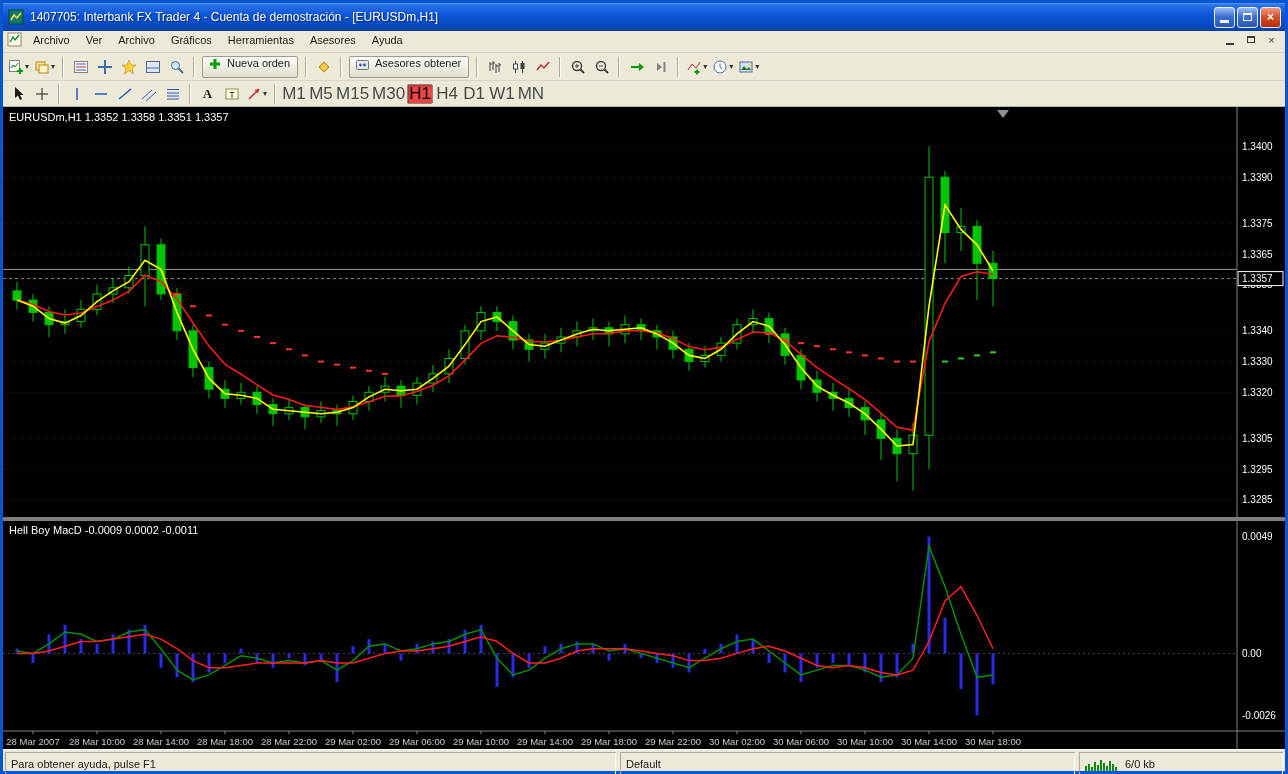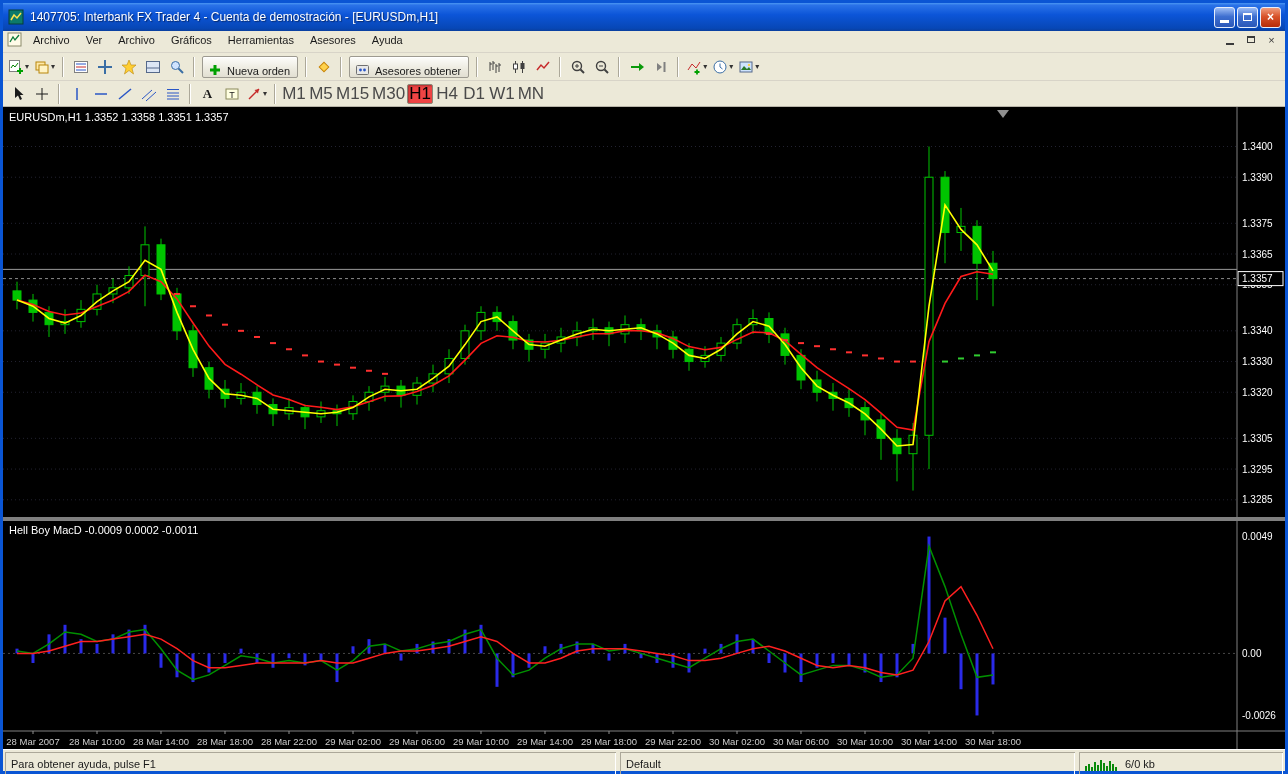--- a/index.html
+++ b/index.html
@@ -28,21 +28,21 @@
     border:1px solid #ece9d8;color:#3a3a3a;font-size:11px}
   .child-ctl .bar{width:8px;height:2px;background:#3a3a3a;margin-top:8px}
   .child-ctl .box{width:8px;height:7px;border:1px solid #3a3a3a;border-top-width:2px}
 
   
   .toolbar{display:flex;align-items:center;background:#ece9d8;padding:0 3px;gap:1px}
   .tb1{height:28px;flex:0 0 28px;border-bottom:1px solid #d8d4c8}
   .tb2{height:26px;flex:0 0 26px;border-bottom:1px solid #b8b4a8}
   .tbtn{height:22px;min-width:23px;padding:0 1px;display:inline-flex;align-items:center;justify-content:center;border:1px solid transparent;border-radius:2px}
   .tbtn .caret{font-size:8px;color:#333;margin-left:1px}
-  .tbtn-text{height:22px;padding:0 7px 0 5px;display:inline-flex;align-items:flex-end;gap:5px;margin:0 2px;
+  .tbtn-text{height:22px;padding:0 7px 0 5px;display:inline-flex;align-items:flex-start;gap:5px;margin:0 2px;
     border:1px solid #9d9a90;border-radius:2px;background:linear-gradient(180deg,#fdfdfb,#eceadf 60%,#e2dfd2);box-shadow:inset 0 1px 0 #fff}
   .tb-sep{width:2px;height:20px;margin:0 4px;border-left:1px solid #aca899;border-right:1px solid #fff}
   .tf{min-width:26px;height:20px;display:inline-flex;align-items:center;justify-content:center;color:#4a4a4a;font-size:17px;border:1px solid transparent;border-radius:2px}
   .tf.active{background:#ef4444;border:1px solid #8a8878;box-shadow:inset 1px 1px 2px rgba(0,0,0,.3);color:#000}
 
   
   .chart-area{height:642px;flex:0 0 642px;position:relative;background:#000}
   .chart-area svg{display:block}
 
   

